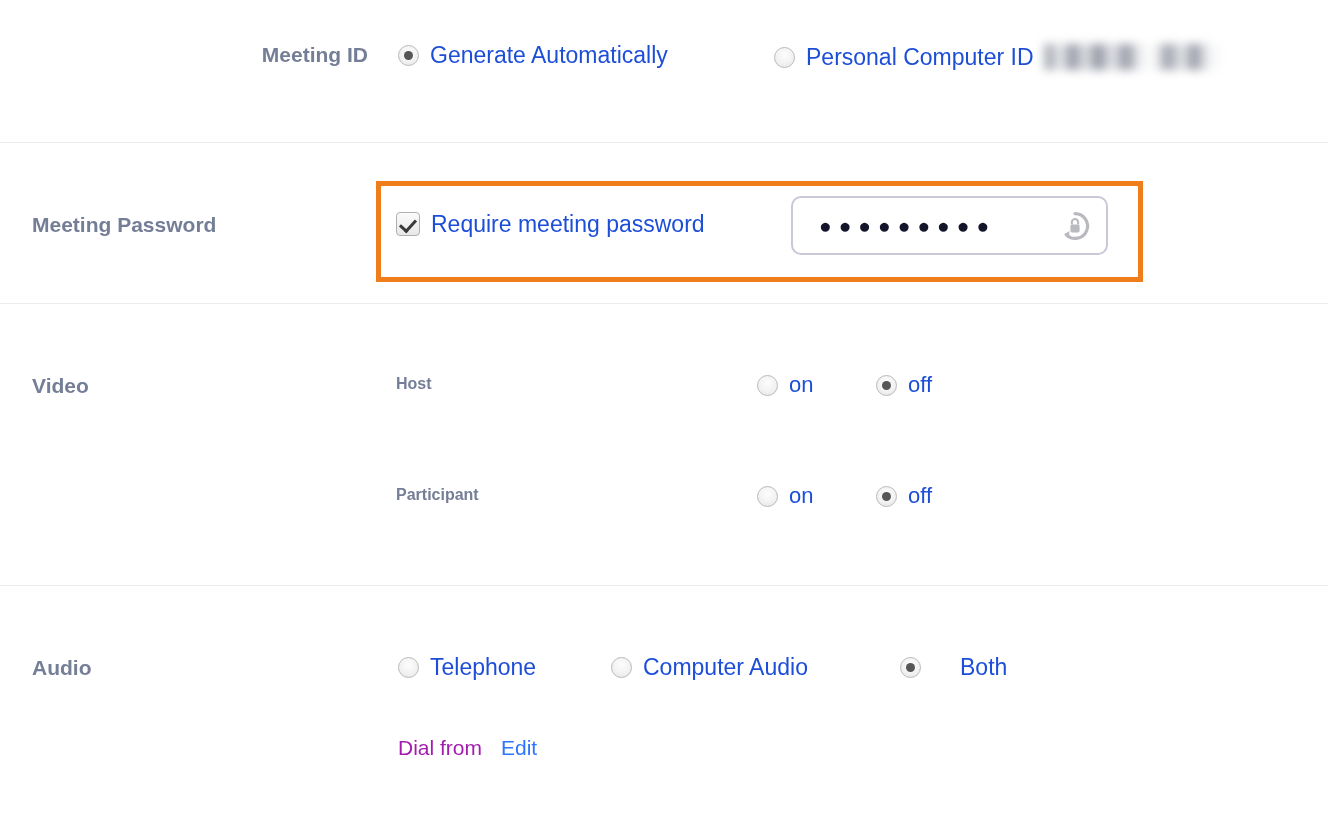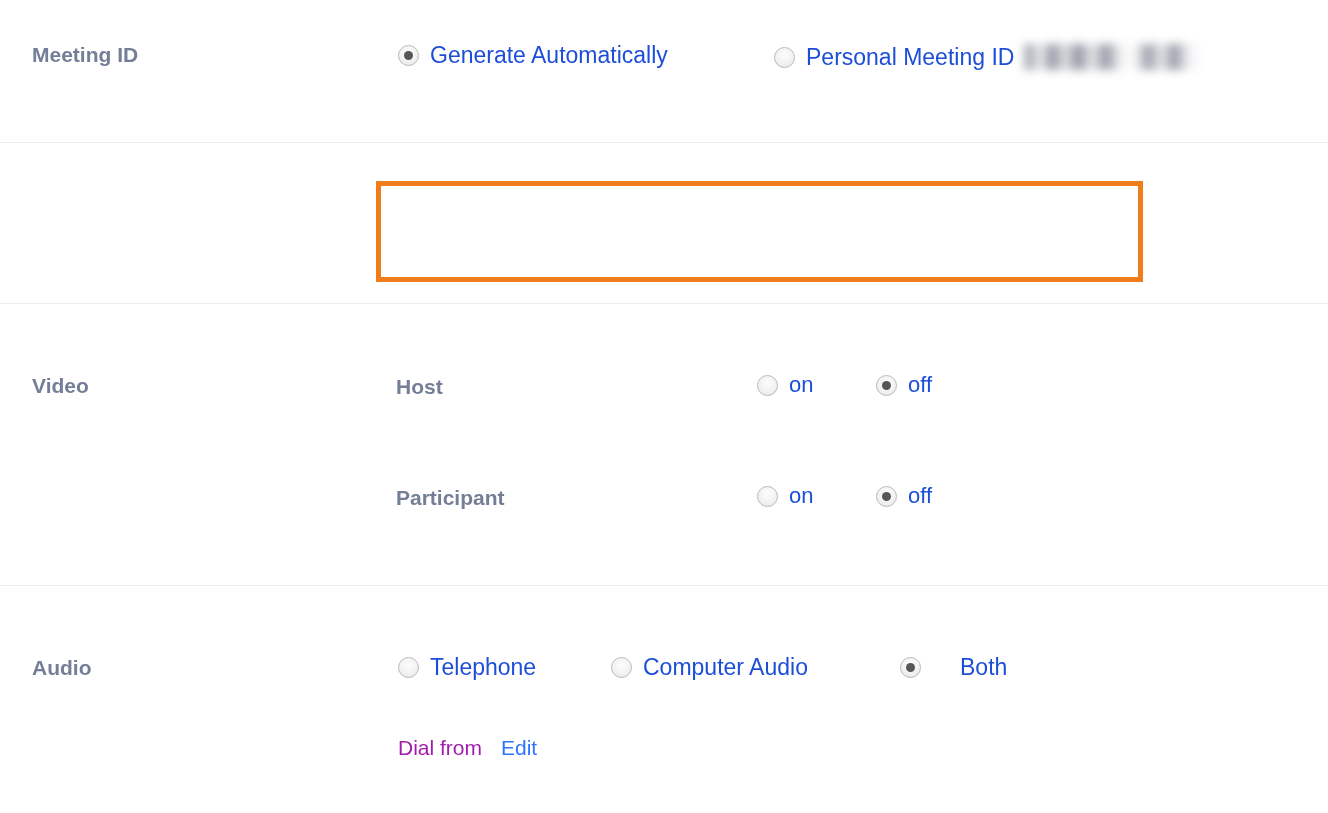--- a/index.html
+++ b/index.html
@@ -147,21 +147,21 @@
   .regen-icon {
     width: 34px;
     height: 34px;
     flex: none;
     margin-right: 8px;
     opacity: .95;
   }
 
   
   .sub-label {
-    font-size: 21px;
+    font-size: 16px;
     font-weight: bold;
     color: #747e96;
     white-space: nowrap;
     line-height: 1;
   }
   .dial-label {
     font-size: 21px;
     color: #a21caf;
     white-space: nowrap;
     line-height: 1;
@@ -203,40 +203,63 @@
     color: transparent;
     overflow: hidden;
     font-size: 0;
   }
 </style>
 </head>
 <body>
 
 <div class="settings-form">
 
-  <div class="row" style="top:44px;">
+  <div class="row" style="top:44px;text-align:right;">
     <div class="row-label">Meeting ID</div>
     <div class="row-body">
 
       <div class="opt" style="position:absolute; left:30px; top:0px;">
         <span class="radio checked"></span>
         <span class="opt-label">Generate Automatically</span>
       </div>
 
       <div class="opt" style="position:absolute; left:406px; top:0px;">
         <span class="radio"></span>
-        <span class="opt-label">Personal Meeting ID</span>
+        <span class="opt-label">Personal Computer ID</span>
         <span class="redacted"></span>
       </div>
 
     </div>
   </div>
 
   <div class="divider" style="top:142px;"></div>
 
+  <div class="row" style="top:214px;">
+    <div class="row-label">Meeting Password</div>
+    <div class="row-body">
+
+      <div class="opt" style="position:absolute; left:28px; top:-2px;">
+        <span class="checkbox checked"></span>
+        <span class="opt-label">Require meeting password</span>
+      </div>
+
+      <div class="password-field" style="left:423px; top:-18px;">
+        <span class="password-dots">●●●●●●●●●</span>
+        <span class="regen-icon">
+          <svg viewBox="0 0 34 34" width="34" height="34" aria-hidden="true">
+            <path d="M17 4.6 A12.4 12.4 0 1 1 8.2 25.6" fill="none" stroke="#b6b6bd" stroke-width="3.2" stroke-linecap="round"></path>
+            <path d="M11.4 22.0 L6.3 25.3 L11.0 29.3 Z" fill="#b6b6bd"></path>
+            <rect x="12.4" y="15.4" width="9.2" height="8.0" rx="1.6" fill="#b6b6bd"></rect>
+            <path d="M13.9 15.4 v-2.3 a3.1 3.1 0 0 1 6.2 0 v2.3" fill="none" stroke="#b6b6bd" stroke-width="2.1"></path>
+          </svg>
+        </span>
+      </div>
+
+    </div>
+  </div>
 
   <div class="highlight-box" style="left:376px; top:181px; width:767px; height:101px;"></div>
 
   <div class="divider" style="top:303px;"></div>
 
   <div class="row" style="top:375px;">
     <div class="row-label">Video</div>
     <div class="row-body">
 
       <div class="sub-label" style="position:absolute; left:28px; top:1px;">Host</div>

